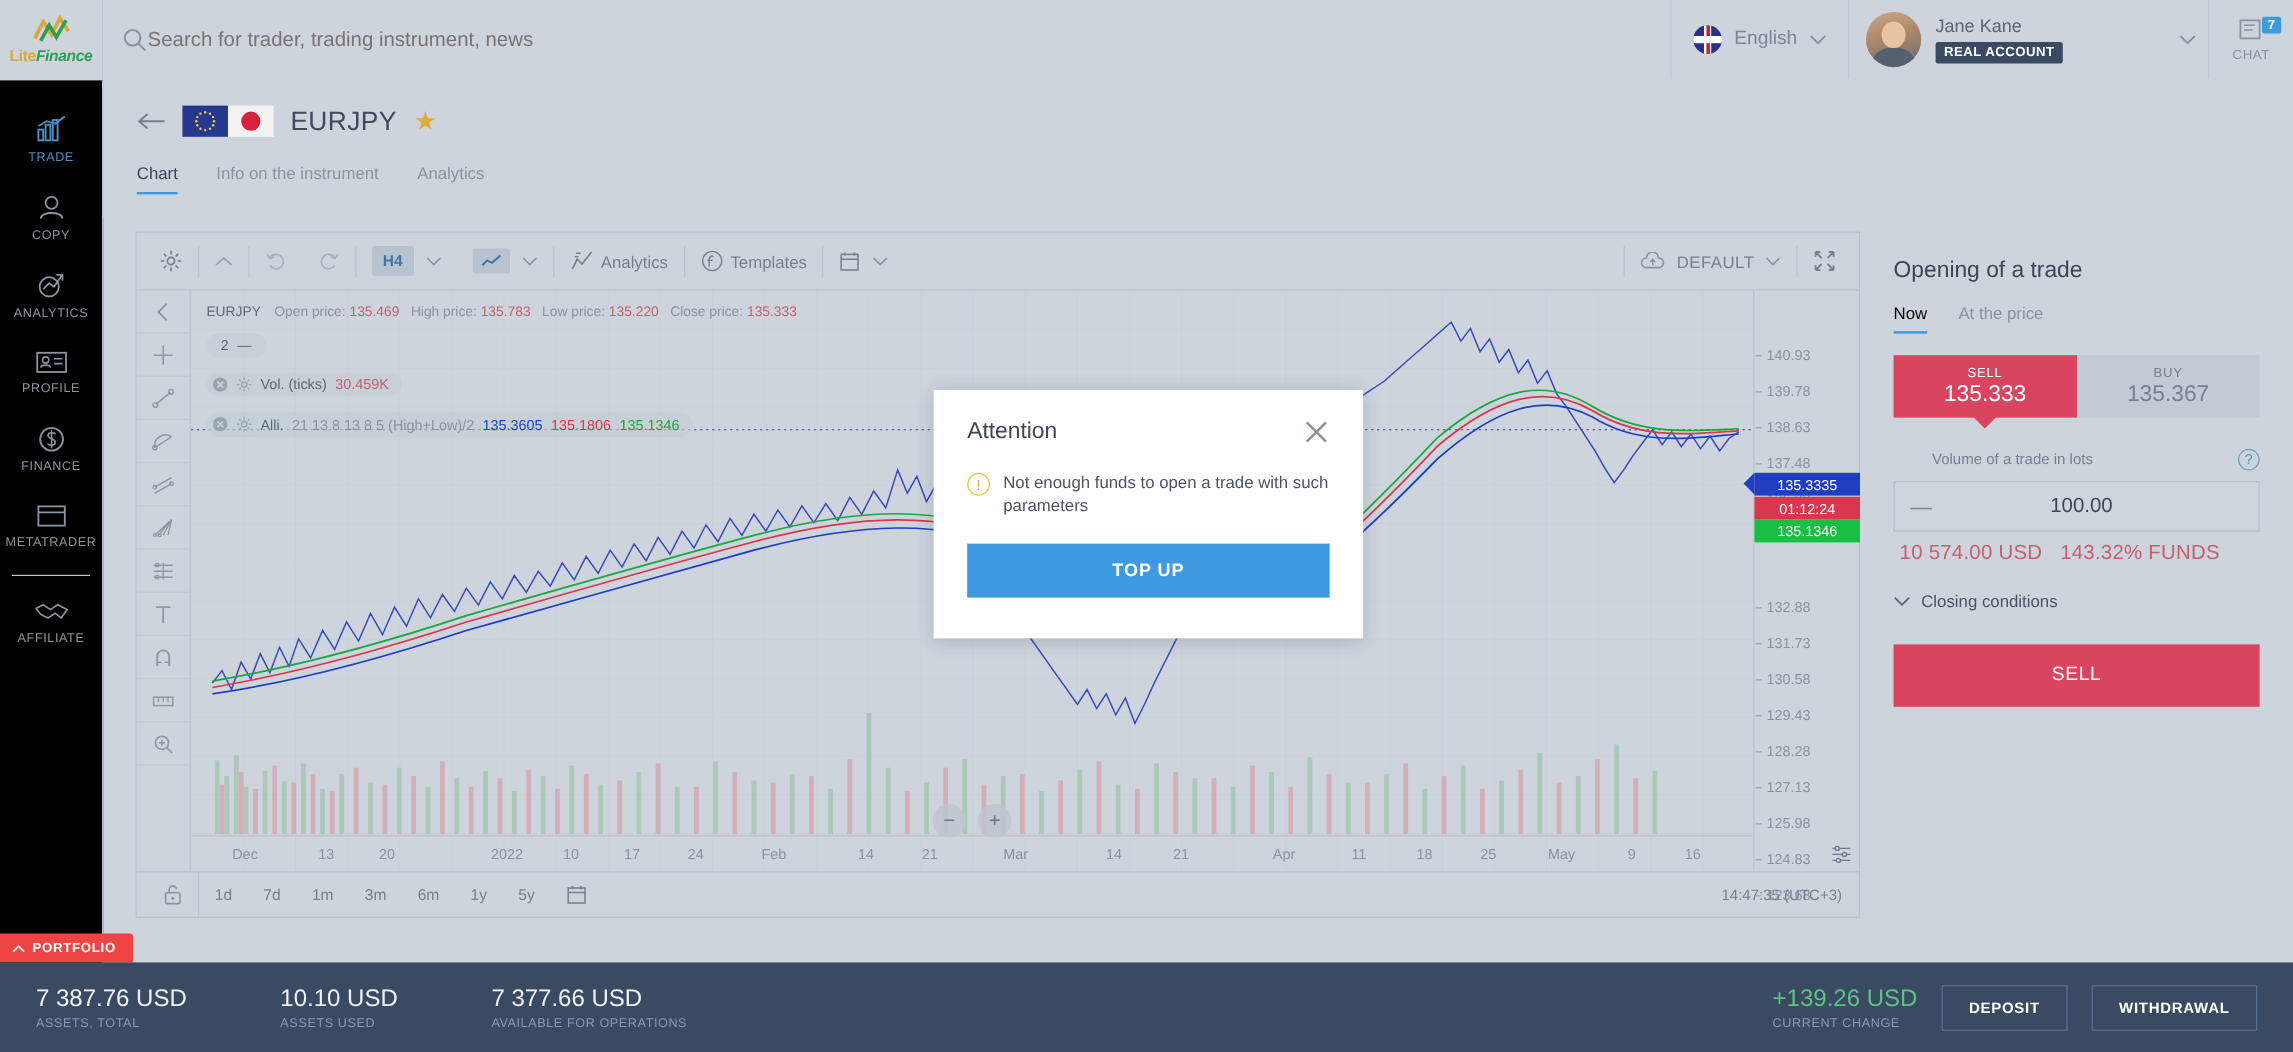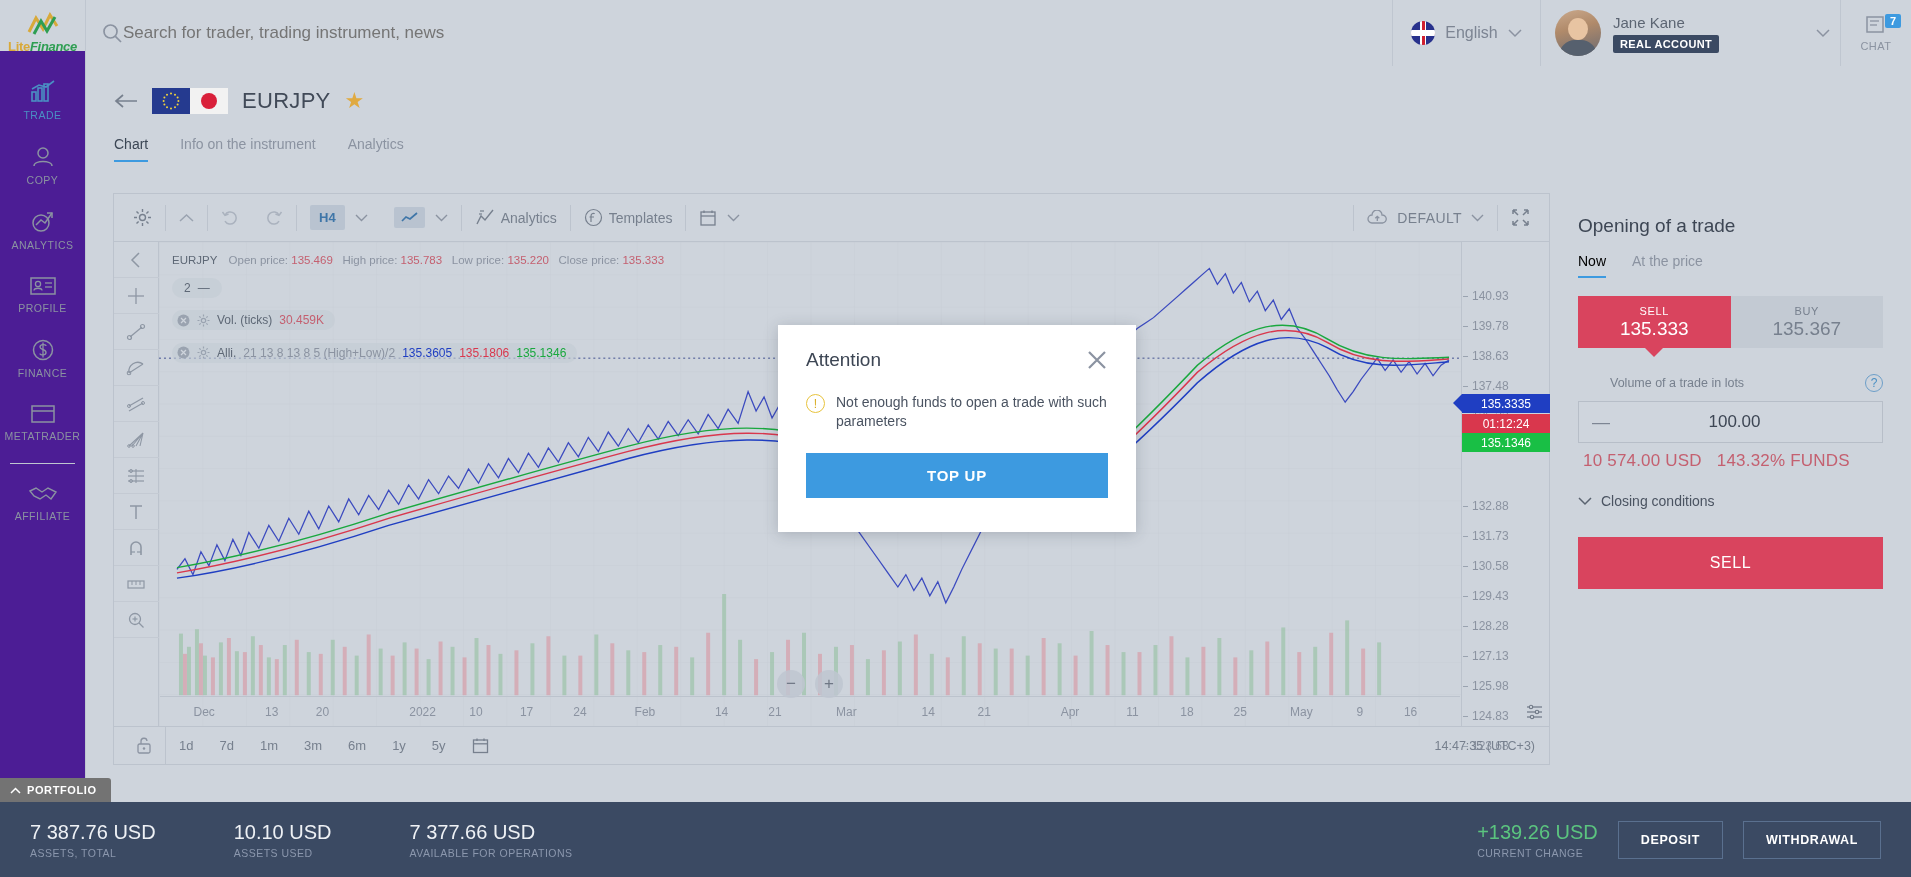--- a/index.html
+++ b/index.html
@@ -88,22 +88,22 @@
   }
   .chat-label { font-size: 11px; color: #8b93a1; letter-spacing: .5px; }
   .chat-badge {
     position: absolute; right: 10px; top: 14px;
     background: #3d9ae0; color: #fff; font-size: 11px; font-weight: bold;
     border-radius: 2px; padding: 1px 5px;
   }
 
   
   .leftnav {
-    position: absolute; top: 51px; left: 0; width: 86px; bottom: 0;
-    background: #4c1d95; border-right: 1px solid #bfc6d0;
+    position: absolute; top: 67px; left: 0; width: 86px; bottom: 0;
+    background: #000000; border-right: 1px solid #bfc6d0;
     padding-top: 18px;
   }
   .nav-item {
     display: flex; flex-direction: column; align-items: center;
     gap: 5px; padding: 11px 0 13px; cursor: pointer;
   }
   .nav-item .nav-label {
     font-size: 10.5px; letter-spacing: .5px; color: #8b93a1;
   }
   .nav-item.active .nav-label { color: #4a90c4; }
@@ -328,21 +328,21 @@
   .modal-text { font-size: 14px; color: #4a5361; line-height: 1.35; }
   .topup-btn {
     margin-top: 22px; width: 100%; height: 45px; background: #3d9ae0;
     color: #fff; border: none; font-size: 15px; font-weight: bold;
     letter-spacing: .8px; cursor: pointer;
     font-family: "Liberation Sans", sans-serif;
   }
 
   
   .portfolio-tab {
-    position: absolute; left: 0; bottom: 75px; background: #737373; color: #fff;
+    position: absolute; left: 0; bottom: 75px; background: #ef4444; color: #fff;
     font-size: 11px; font-weight: bold; letter-spacing: .6px;
     padding: 6px 14px 6px 10px; display: flex; align-items: center; gap: 6px;
     border-radius: 0 3px 0 0; cursor: pointer;
   }
   .bottombar {
     position: absolute; left: 0; bottom: 0; width: 1911px; height: 75px;
     background: #3b4a63; display: flex; align-items: center; padding: 0 30px;
   }
   .stat { margin-right: 78px; }
   .stat .amount { font-size: 20px; color: #eef1f5; }

